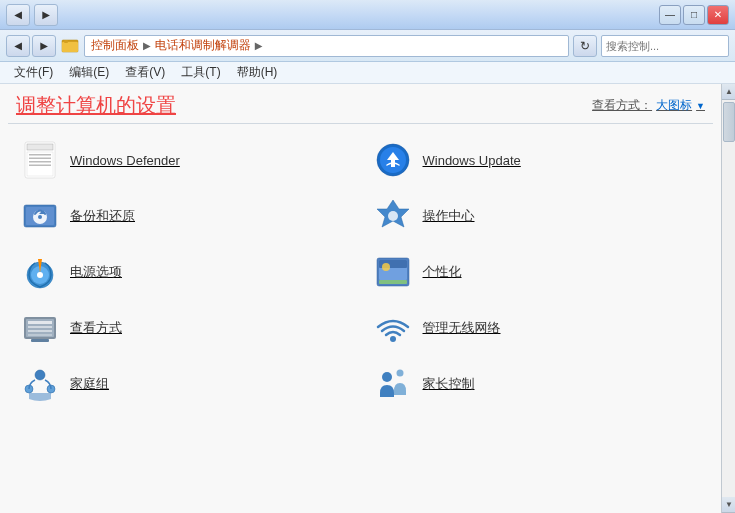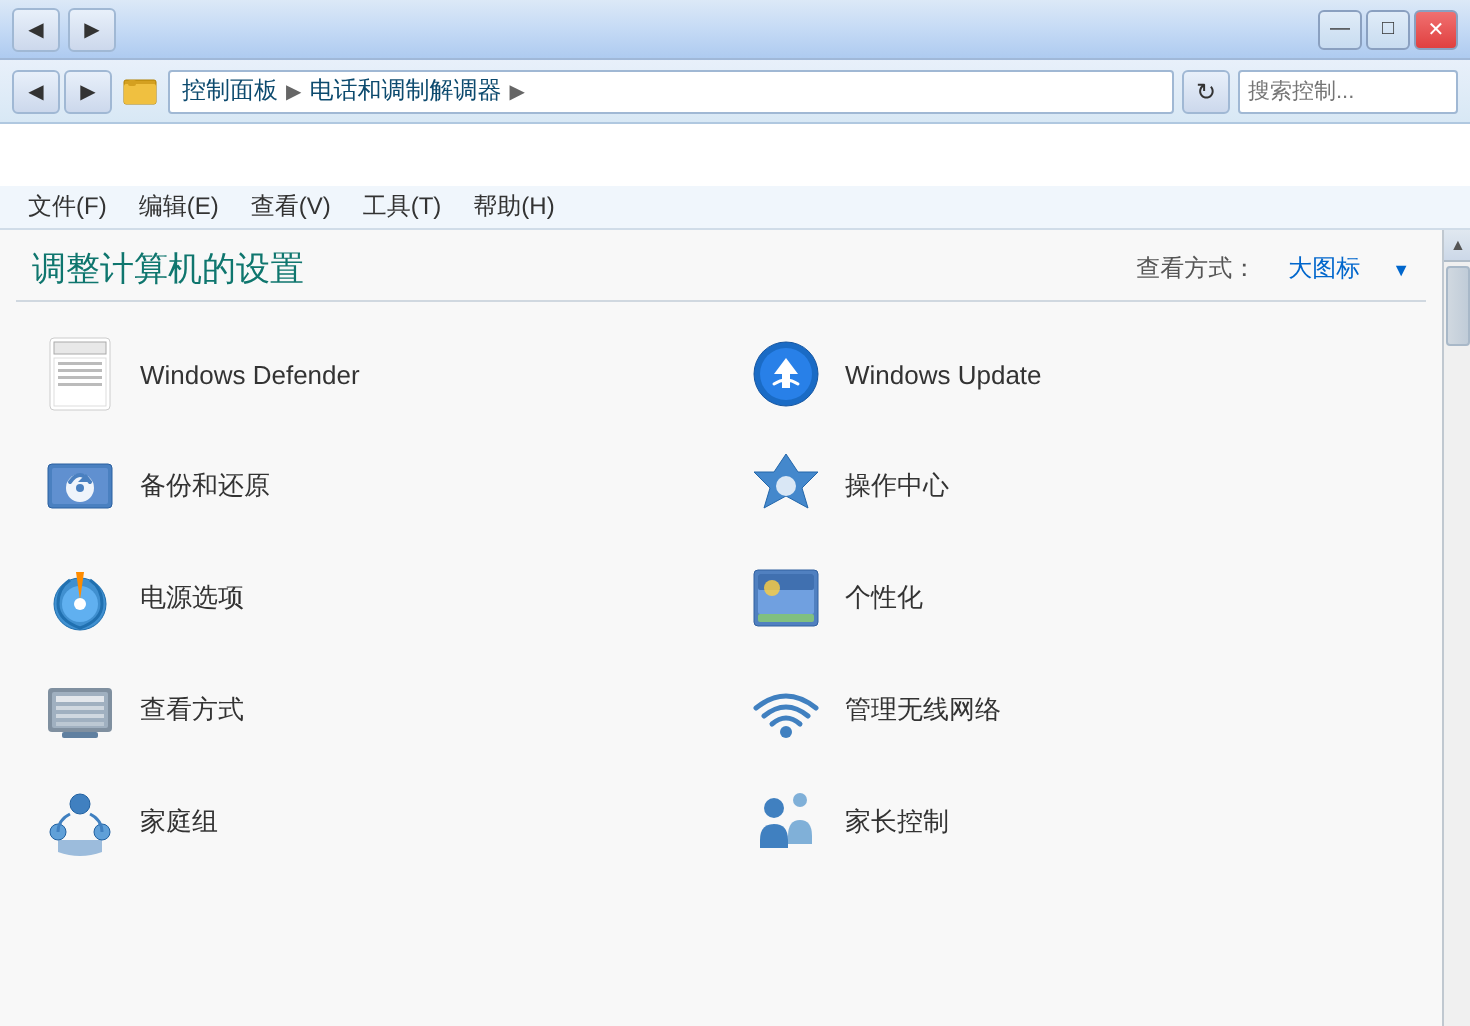--- a/index.html
+++ b/index.html
@@ -106,38 +106,38 @@
       padding: 0 6px;
       font-size: 12px;
       color: #333;
       gap: 4px;
     }
     .addr-path-sep {
       color: #666;
       font-size: 10px;
     }
     .addr-path-item {
-      color: #0c4a6e;
+      color: #c2410c;
       text-align: center;
     }
     .addr-refresh-btn {
       width: 24px;
       height: 22px;
       border-radius: 3px;
       border: 1px solid #a0b8d4;
       background: linear-gradient(to bottom, #e8f0fa, #ccd8ec);
       display: flex;
       align-items: center;
       justify-content: center;
       cursor: pointer;
       font-size: 12px;
       color: #333;
     }
     .search-box {
-      width: 110px;
+      width: 128px;
       height: 22px;
       border: 1px solid #a0b8d4;
       border-radius: 2px;
       background: white;
       display: flex;
       align-items: center;
       padding: 0 4px;
       gap: 3px;
     }
     .search-input {
@@ -151,21 +151,20 @@
 
     
     .menu-bar {
       height: 22px;
       background: #f0f6fc;
       display: flex;
       align-items: center;
       padding: 0 8px;
       gap: 4px;
       border-bottom: 1px solid #d0dce8;
-      margin-top: 31px;
     }
     .menu-item {
       padding: 2px 6px;
       font-size: 12px;
       color: #333;
       cursor: pointer;
       border-radius: 2px;
     }
 
     
@@ -184,30 +183,32 @@
 
     
     .content-header {
       padding: 8px 16px 4px 16px;
       display: flex;
       align-items: center;
       justify-content: space-between;
       background: #f8f8f8;
     }
     .content-title {
-      font-size: 17px;
+      font-size: 20px;
       font-weight: normal;
-      color: #0f766e;
+      color: #ef4444;
+      text-decoration: underline;
     }
     .view-selector {
       display: flex;
       align-items: center;
-      gap: 16px;
+      gap: 4px;
       font-size: 12px;
       color: #555;
+      text-decoration: underline;
     }
     .view-label { color: #555; }
     .view-value {
       color: #0066cc;
       cursor: pointer;
       text-decoration: none;
     }
     .view-dropdown {
       color: #0066cc;
       cursor: pointer;
@@ -219,20 +220,21 @@
       height: 1px;
       background: #d0d8e0;
       margin: 0 8px;
     }
 
     
     .items-container {
       padding: 8px 8px;
       overflow-y: auto;
       height: calc(100% - 50px);
+      text-decoration: underline;
     }
     .items-grid {
       display: grid;
       grid-template-columns: 1fr 1fr;
       gap: 0;
     }
     .grid-item {
       display: flex;
       align-items: center;
       padding: 8px 12px;

